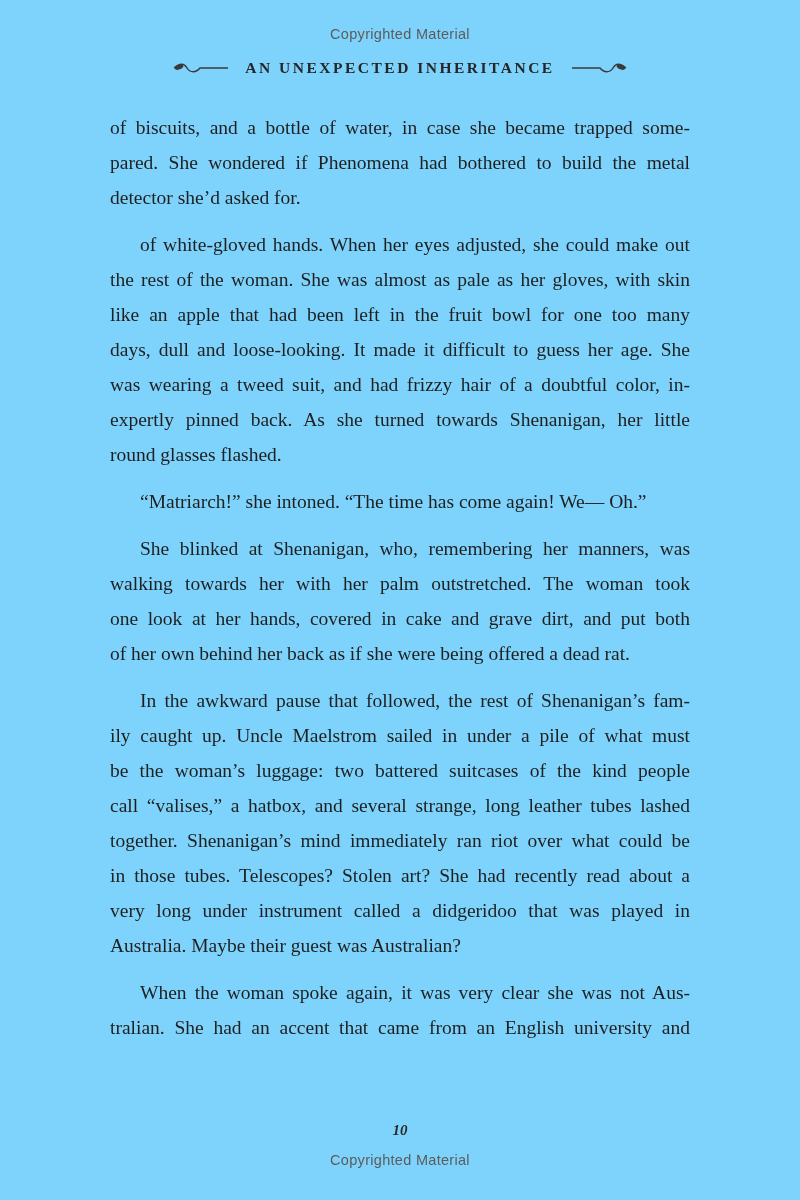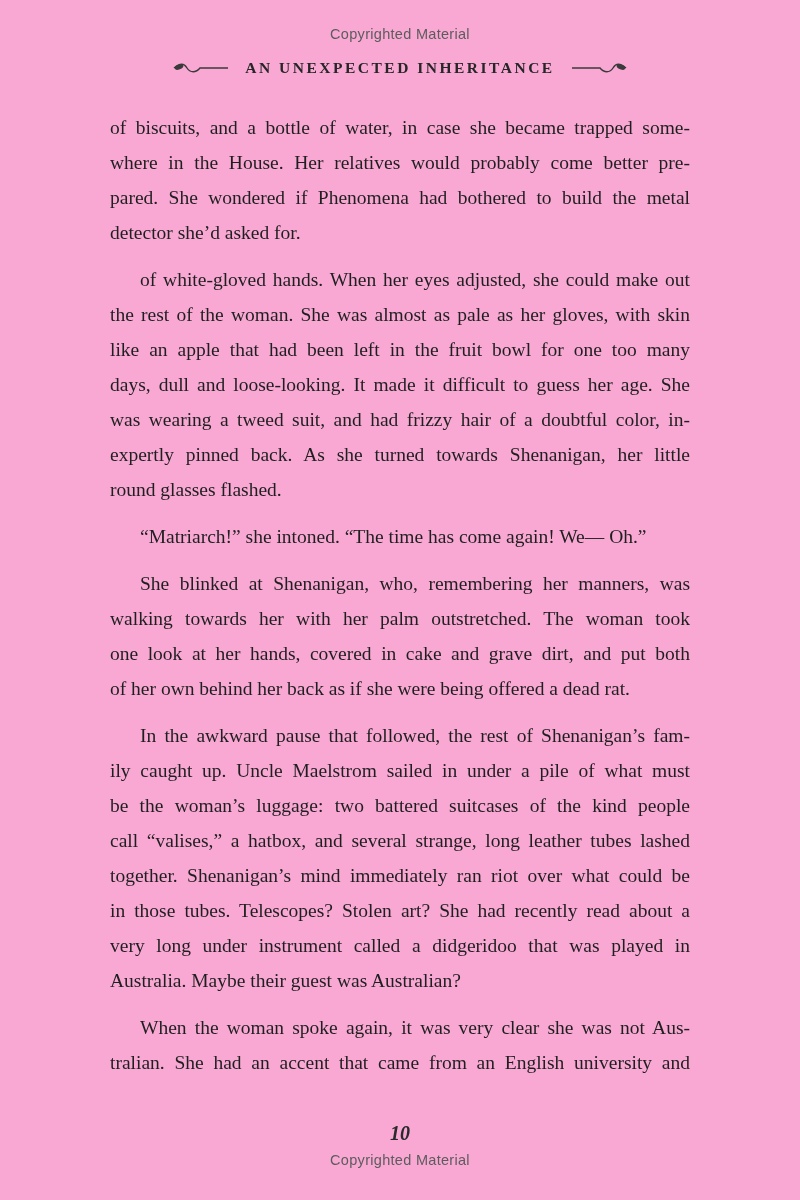--- a/index.html
+++ b/index.html
@@ -5,21 +5,21 @@
   html, body {
     margin: 0;
     padding: 0;
     background: #ffffff;
   }
   .page {
     position: relative;
     width: 800px;
     height: 1200px;
     margin: 0 auto;
-    background: #f9a8d4;
+    background: #7dd3fc;
     font-family: "Liberation Serif", serif;
     color: #212121;
     overflow: hidden;
   }
   .top-notice {
     padding-top: 26px;
     text-align: center;
     font-family: "Liberation Sans", sans-serif;
     font-size: 14.5px;
     color: #5c5c5c;
@@ -65,21 +65,21 @@
     text-align-last: left;
   }
   .page-number {
     position: absolute;
     left: 0;
     right: 0;
     top: 1122px;
     text-align: center;
     font-style: italic;
     font-weight: 700;
-    font-size: 20px;
+    font-size: 15px;
     color: #2a2a2a;
   }
   .bottom-notice {
     position: absolute;
     left: 0;
     right: 0;
     top: 1152px;
     text-align: center;
     font-family: "Liberation Sans", sans-serif;
     font-size: 14.5px;
@@ -104,21 +104,20 @@
       <g transform="translate(58,0) scale(-1,1)">
         <path d="M2,7 C8,2 12,2 15,7 C18,12 24,12 28,7 L56,7" fill="none" stroke="#3a3a3a" stroke-width="1.4"></path>
         <ellipse cx="7" cy="6" rx="4.5" ry="2.4" fill="#3a3a3a" transform="rotate(-20 7 6)"></ellipse>
       </g>
     </svg>
   </div>
 
   <main class="body-text" id="body-text">
       <div class="paragraph">
         <div class="line">of biscuits, and a bottle of water, in case she became trapped some-</div>
-        <div class="line">where in the House. Her relatives would probably come better pre-</div>
         <div class="line">pared. She wondered if Phenomena had bothered to build the metal</div>
         <div class="line last">detector she’d asked for.</div>
       </div>
       <div class="paragraph indent">
         <div class="line">of white-gloved hands. When her eyes adjusted, she could make out</div>
         <div class="line">the rest of the woman. She was almost as pale as her gloves, with skin</div>
         <div class="line">like an apple that had been left in the fruit bowl for one too many</div>
         <div class="line">days, dull and loose-looking. It made it difficult to guess her age. She</div>
         <div class="line">was wearing a tweed suit, and had frizzy hair of a doubtful color, in-</div>
         <div class="line">expertly pinned back. As she turned towards Shenanigan, her little</div>

